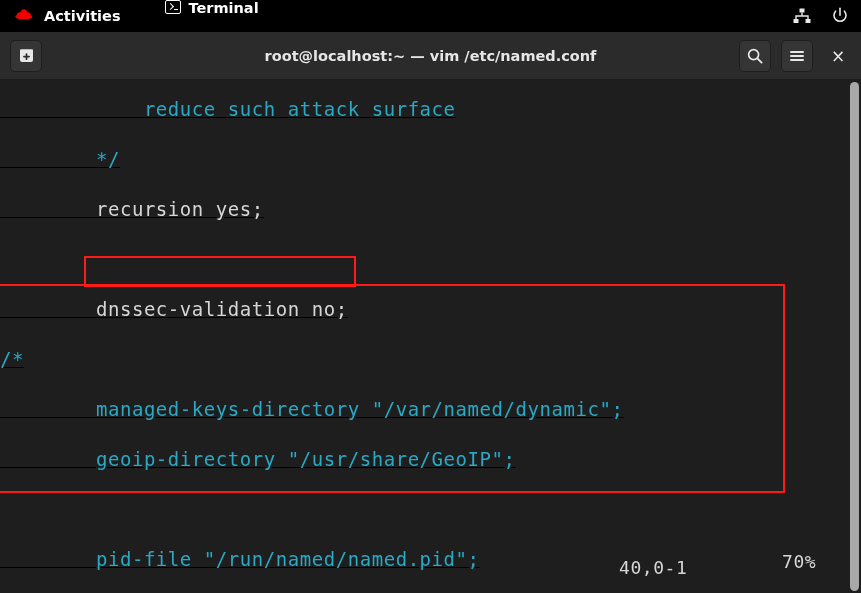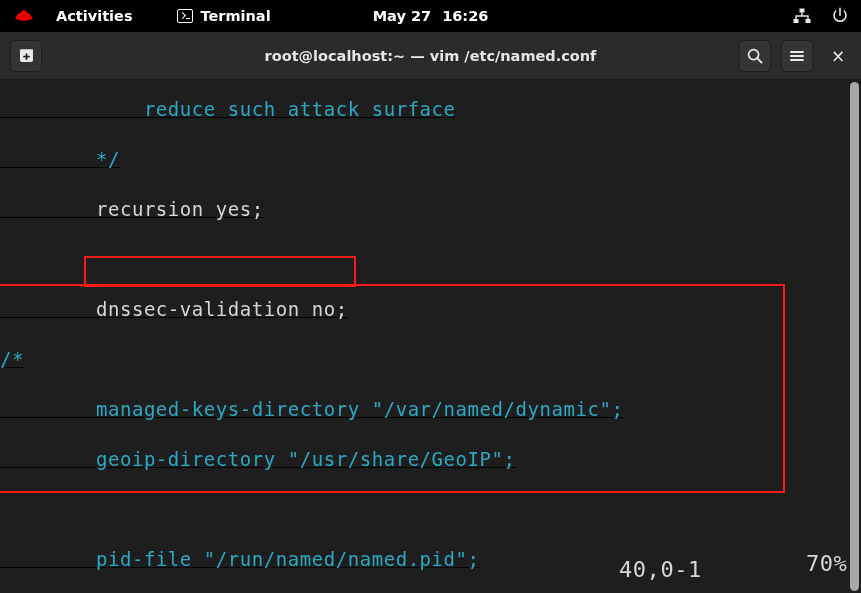--- a/index.html
+++ b/index.html
@@ -20,29 +20,28 @@
     background: #000000;
     display: flex;
     align-items: center;
     color: #ffffff;
     font-family: "DejaVu Sans", sans-serif;
     font-size: 14.5px;
     font-weight: bold;
   }
   #activities {
     display: flex;
-    align-items: center;
-    gap: 24px;
+    align-items: flex-start;
+    gap: 12px;
     padding: 0 10px 0 14px;
     height: 16px;
   }
   .redhat-logo { width: 18px; height: 14px; display:block; }
   #terminal-indicator {
     display: flex;
-    align-items: center;
     gap: 8px;
     padding: 0 10px;
     margin-left: 24px;
     height: 32px;
   }
   .term-icon {
     width: 16px; height: 14px;
     border: 1.6px solid #ffffff;
     border-radius: 2px;
     position: relative;
@@ -173,26 +172,26 @@
   }
   #redbox-small { left: 84px;  top: 176px; width: 272px; height: 31px; }
   #redbox-large { left: -2px;  top: 204px; width: 787px; height: 209px; }
 
   
   #statusline {
     position: absolute;
     left: 0; bottom: 4px;
     width: 861px; height: 32px;
     font-family: "DejaVu Sans Mono", monospace;
-    font-size: 22px;
+    font-size: 18px;
     color: #d6d6d6;
     letter-spacing: 0.55px;
   }
   #ruler    { position: absolute; left: 619px; top: 0; }
-  #percent  { position: absolute; left: 806px; top: -6px; }
+  #percent  { position: absolute; left: 782px; top: -6px; }
 
   
   #scrollbar-track {
     position: absolute;
     right: 0; top: 0;
     width: 13px; height: 513px;
     background: #1e1e1e;
   }
   #scrollbar-thumb {
     position: absolute;
@@ -217,24 +216,20 @@
       </svg>
     </span>
     <span>Activities</span>
   </div>
 
   <div id="terminal-indicator">
     <span class="term-icon"></span>
     <span>Terminal</span>
   </div>
 
-  <div id="clock">
-    <span>May 27</span>
-    <span>16:26</span>
-  </div>
 
   <div id="tray">
     <span class="tray-btn">
       <svg width="18" height="16" viewBox="0 0 18 16">
         <rect x="6.5" y="0.5" width="5" height="4" fill="#e8e8e8"></rect>
         <rect x="0.5" y="11" width="5" height="4" fill="#e8e8e8"></rect>
         <rect x="12.5" y="11" width="5" height="4" fill="#e8e8e8"></rect>
         <path d="M9 4.5v3.5M3 11V8h12v3" stroke="#e8e8e8" stroke-width="1.4" fill="none"></path>
       </svg>
     </span>

